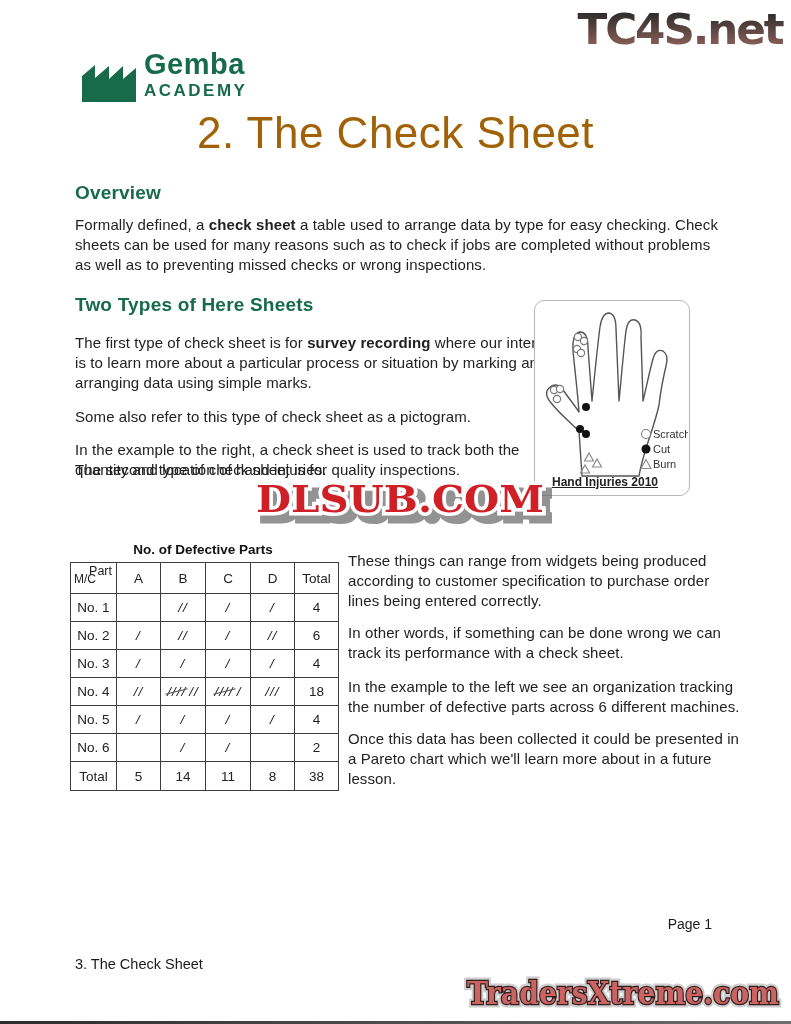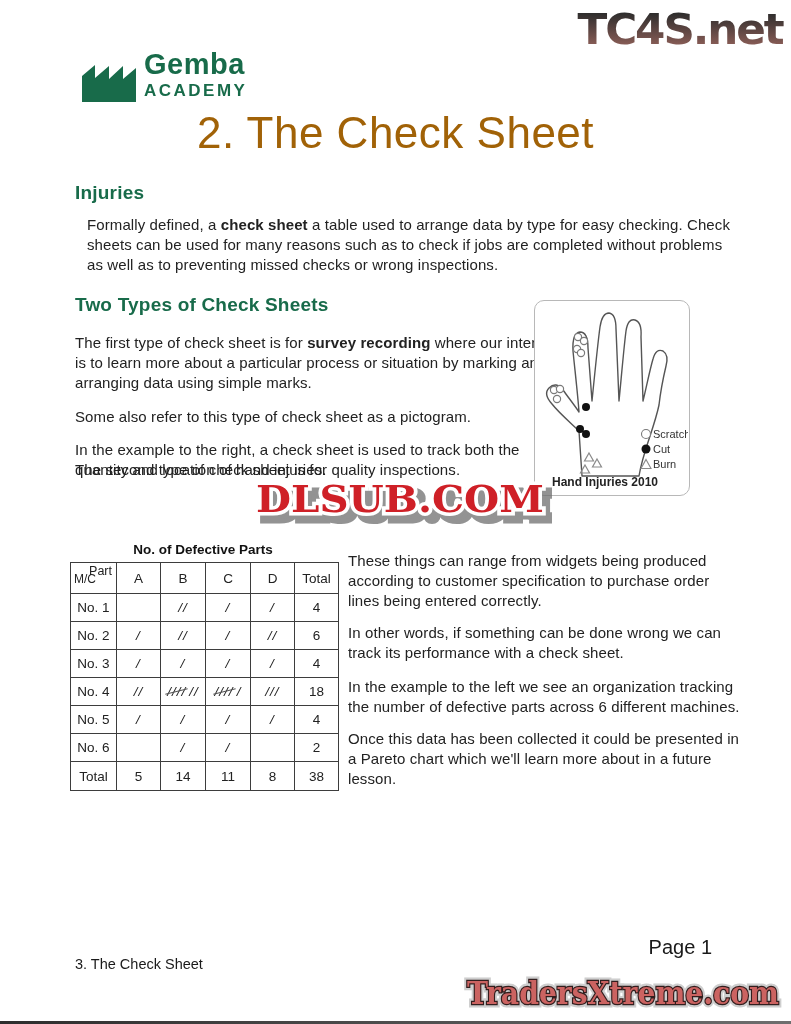--- a/index.html
+++ b/index.html
@@ -20,38 +20,38 @@
   .bottom-strip{position:absolute;left:0;bottom:0;width:100%;height:3px;
                 background:linear-gradient(90deg,#2d2d2d,#6e6e6e);}
 
   
   .doc-title{position:absolute;left:0;right:0;top:108px;text-align:center;
              font-size:44px;font-weight:400;color:#a16207;letter-spacing:0.5px;}
   .sec-head{position:absolute;font-size:19px;font-weight:bold;color:#186B4A;letter-spacing:0.2px;}
   #overview-head{left:75px;top:182px;}
   #twotypes-head{left:75px;top:294px;}
   .para{position:absolute;font-size:15px;line-height:20px;letter-spacing:0.1px;color:#222;}
-  #ov-para{left:75px;top:215px;width:648px;margin-left:12px;}
+  #ov-para{left:75px;top:215px;width:648px;}
   #tt-p1{left:75px;top:333px;width:474px;}
   #tt-p2{left:75px;top:407px;width:474px;}
   #tt-p3{left:75px;top:440px;width:474px;}
   #tt-p4{left:75px;top:460px;width:500px;}
   #tt-p4 span{display:block;}
   #rc-p1{left:348px;top:551px;width:392px;}
   #rc-p2{left:348px;top:623px;width:392px;}
   #rc-p3{left:348px;top:677px;width:392px;}
   #rc-p4{left:348px;top:729px;width:392px;}
   .b{font-weight:bold;}
 
   
   .hand-box{position:absolute;left:534px;top:300px;width:156px;height:196px;
             border:1.5px solid #b8b8b8;border-radius:10px;background:#fff;box-sizing:border-box;}
   .hand-box svg{display:block;}
   .hand-caption{position:absolute;left:0;right:14px;bottom:6px;text-align:center;
-                font-size:12px;font-weight:bold;color:#222;}
+                font-size:12px;font-weight:bold;color:#222;text-decoration:underline;}
 
   
   .tbl-title{position:absolute;left:70px;top:542px;width:266px;text-align:center;
              font-size:13.5px;font-weight:bold;color:#111;}
   table.defects{position:absolute;left:70px;top:562px;border-collapse:collapse;table-layout:fixed;}
   table.defects td,table.defects th{border:1px solid #3d3d3d;padding:0;font-weight:normal;
              font-size:13.5px;color:#222;text-align:center;vertical-align:middle;background:#fff;}
   table.defects thead th{height:30px;}
   table.defects tbody td{height:27px;}
   table.defects tr.totals td{height:28px;}
@@ -61,21 +61,21 @@
   th.corner .c-top{position:absolute;top:1px;right:4px;font-size:12.5px;}
   th.corner .c-bot{position:absolute;bottom:7px;left:3px;font-size:12px;}
   td.tally{font-style:italic;font-size:16px;color:#4a4a4a;letter-spacing:1px;white-space:nowrap;}
   .t5{position:relative;display:inline-block;margin-right:3px;}
   .t5::after{content:"";position:absolute;left:-2px;right:-2px;top:48%;
              border-top:1.5px solid #555;transform:rotate(-14deg);}
   td.num{font-size:14px;}
 
   
   .footer-left{position:absolute;left:75px;top:956px;font-size:14.5px;color:#1a1a1a;}
-  .footer-right{position:absolute;right:79px;top:936px;font-size:20px;color:#1a1a1a;}
+  .footer-right{position:absolute;right:79px;top:916px;font-size:14px;color:#1a1a1a;}
 </style>
 </head>
 <body>
 
 <div id="page">
 
   <div class="logo">
     <svg width="58" height="46" viewBox="0 0 58 46">
       <polygon points="2,46 2,20 15,9 15,22 29,10 29,23 43,10 43,23 56,12 56,46" fill="#186B4A"></polygon>
     </svg>
@@ -92,24 +92,24 @@
           <stop offset="0.15" stop-color="#2c2c2c"></stop>
           <stop offset="0.95" stop-color="#9a665e"></stop>
         </linearGradient>
       </defs>
       <text x="108" y="44" text-anchor="middle" font-family="DejaVu Sans" font-weight="bold" font-size="42" letter-spacing="-2" fill="url(#tcg)" textLength="205" lengthAdjust="spacingAndGlyphs">TC4S.net</text>
     </svg>
   </div>
 
   <div class="doc-title">2. The Check Sheet</div>
 
-  <div class="sec-head" id="overview-head">Injuries</div>
+  <div class="sec-head" id="overview-head">Overview</div>
   <div class="para" id="ov-para"><span>Formally defined, a </span><span class="b">check sheet</span><span> a table used to arrange data by type for easy checking.  Check sheets can be used for many reasons such as to check if jobs are completed without problems as well as to preventing missed checks or wrong inspections.</span></div>
 
-  <div class="sec-head" id="twotypes-head">Two Types of Check Sheets</div>
+  <div class="sec-head" id="twotypes-head">Two Types of Here Sheets</div>
   <div class="para" id="tt-p1"><span>The first type of check sheet is for </span><span class="b">survey recording</span><span> where our intent is to learn more about a particular process or situation by marking and arranging data using simple marks.</span></div>
   <div class="para" id="tt-p3">In the example to the right, a check sheet is used to track both the quantity and location of hand injuries.</div>
   <div class="para" id="tt-p2">Some also refer to this type of check sheet as a pictogram.</div>
   <div class="para" id="tt-p4">
     <span>The second type of check sheet is for quality inspections.</span>
   </div>
 
   <div class="hand-box">
     <svg width="153" height="176" viewBox="0 0 153 176">
 

